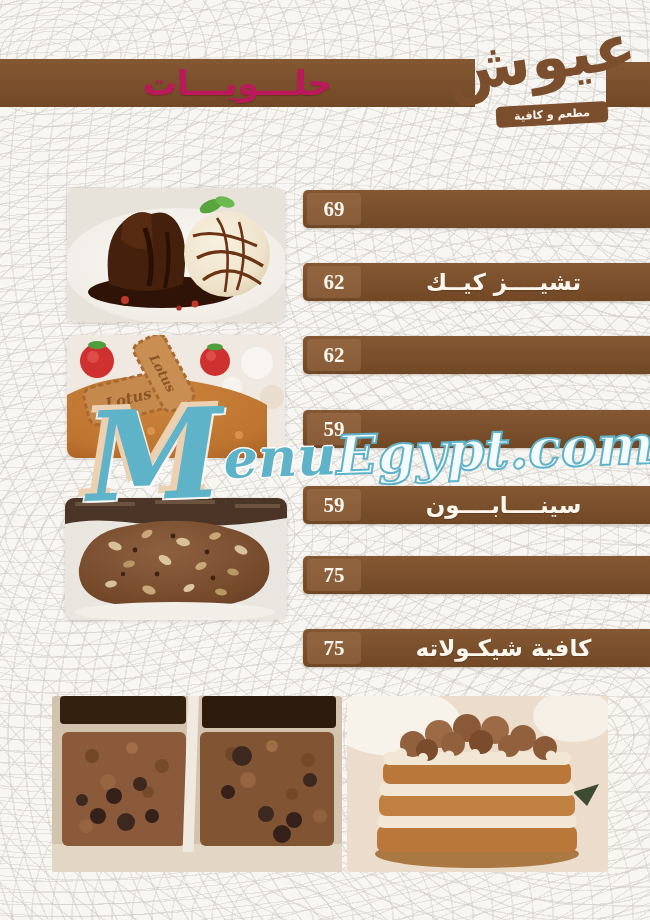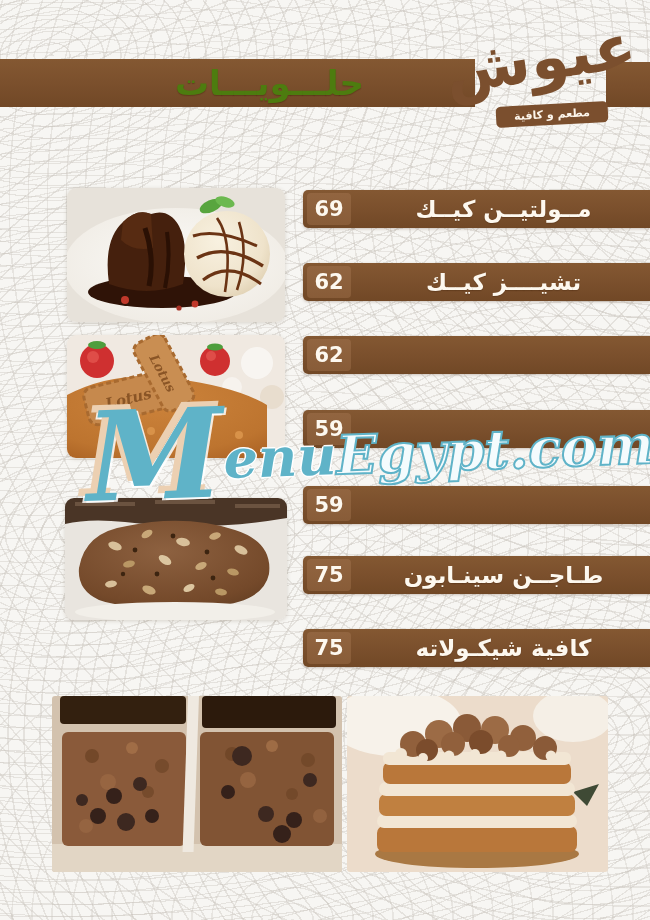--- a/index.html
+++ b/index.html
@@ -17,23 +17,22 @@
       repeating-radial-gradient(ellipse 700px 480px at 12% 58%, rgba(203,198,191,.40) 0 1.5px, transparent 1.5px 18px),
       repeating-radial-gradient(ellipse 640px 560px at 90% 80%, rgba(203,198,191,.42) 0 1.6px, transparent 1.6px 16px),
       repeating-radial-gradient(ellipse 500px 400px at 45% 100%, rgba(203,198,191,.35) 0 1.5px, transparent 1.5px 20px);
   }
   .bar-brown{background:linear-gradient(180deg,#845832 0%,#7a4f2c 55%,#714826 100%);}
   .header-bar-left{position:absolute;left:0;top:59px;width:475px;height:48px;z-index:2;}
   .header-bar-right{position:absolute;left:606px;top:62px;width:44px;height:45px;z-index:2;}
   .page-title{
     position:absolute;left:0;top:59px;width:475px;height:48px;z-index:3;
     display:flex;align-items:center;justify-content:center;
-    color:#4d7c0f;font-size:34px;font-weight:bold;direction:rtl;
+    color:#be185d;font-size:34px;font-weight:bold;direction:rtl;
     text-shadow:0 1px 1px rgba(60,30,10,.35);
-    padding-left:32px;
   }
   .logo{position:absolute;left:452px;top:6px;width:175px;height:130px;z-index:3;}
   .logo-name{
     position:absolute;left:8px;top:4px;width:160px;height:96px;
     display:flex;align-items:center;justify-content:center;
     font-size:62px;font-weight:bold;color:#7b4f2e;direction:rtl;
     transform:rotate(-8deg);font-family:"DejaVu Sans",sans-serif;
   }
   .logo-tag{
     position:absolute;left:44px;top:98px;min-width:112px;height:21px;
@@ -42,24 +41,24 @@
     color:#fdf6ec;font-size:11px;font-weight:bold;direction:rtl;padding:0 6px;box-sizing:border-box;
   }
   
   .row{
     position:absolute;left:303px;right:0;height:38px;z-index:2;
     border-radius:5px 0 0 5px;
     box-shadow:0 1px 3px rgba(70,40,15,.25);
   }
   .r0{top:190px}.r1{top:263px}.r2{top:336px}.r3{top:410px}.r4{top:486px}.r5{top:556px}.r6{top:629px}
   .price-box{
-    position:absolute;left:4px;top:3px;bottom:3px;width:44px;
+    position:absolute;left:4px;top:3px;bottom:3px;width:54px;
     background:linear-gradient(180deg,#926540 0%,#885c38 100%);
     border-radius:4px;display:flex;align-items:center;justify-content:center;
-    color:#fdf8ef;font-size:21px;font-weight:bold;
+    color:#fdf8ef;font-size:21px;font-weight:bold;font-family:Liberation Serif, serif;
   }
   .item-name{
     position:absolute;left:66px;right:12px;top:0;bottom:0;
     display:flex;align-items:center;justify-content:center;
     direction:rtl;color:#fdf8ef;font-size:23px;font-weight:bold;white-space:nowrap;
     text-shadow:0 1px 1px rgba(60,30,10,.3);
   }
   
   .photo{position:absolute;z-index:2;border-radius:9px;overflow:hidden;box-shadow:0 1px 4px rgba(80,55,30,.18);}
   .ph1{left:67px;top:188px;width:218px;height:134px;}
@@ -207,38 +206,37 @@
       <circle cx="142" cy="54" r="2.4" fill="#3c2410"></circle>
         <circle cx="92" cy="76" r="2.4" fill="#3c2410"></circle>
       <circle cx="148" cy="80" r="2.4" fill="#3c2410"></circle>
         <circle cx="58" cy="76" r="2.2" fill="#3c2410"></circle>
     </g>
   </svg>
 </div>
 
 <div class="row bar-brown r0">
   <div class="price-box">69</div>
-  <div class="item-name">مــولتيــن كيــك</div>
 </div>
 <div class="row bar-brown r1">
   <div class="price-box">62</div>
   <div class="item-name">تشيــــز كيــك</div>
 </div>
 <div class="row bar-brown r2">
   <div class="price-box">62</div>
 </div>
 <div class="row bar-brown r3">
   <div class="price-box">59</div>
 </div>
 <div class="row bar-brown r4">
   <div class="price-box">59</div>
+  <div class="item-name">سينــــابــــون</div>
 </div>
 <div class="row bar-brown r5">
   <div class="price-box">75</div>
-  <div class="item-name">طـاجــن سينـابون</div>
 </div>
 <div class="row bar-brown r6">
   <div class="price-box">75</div>
   <div class="item-name">كافية شيكـولاته</div>
 </div>
 
 <div class="banner">
   <div class="half">
     <svg width="290" height="176" viewBox="0 0 290 176">
       <rect width="290" height="176" fill="#d3c2ae"></rect>

